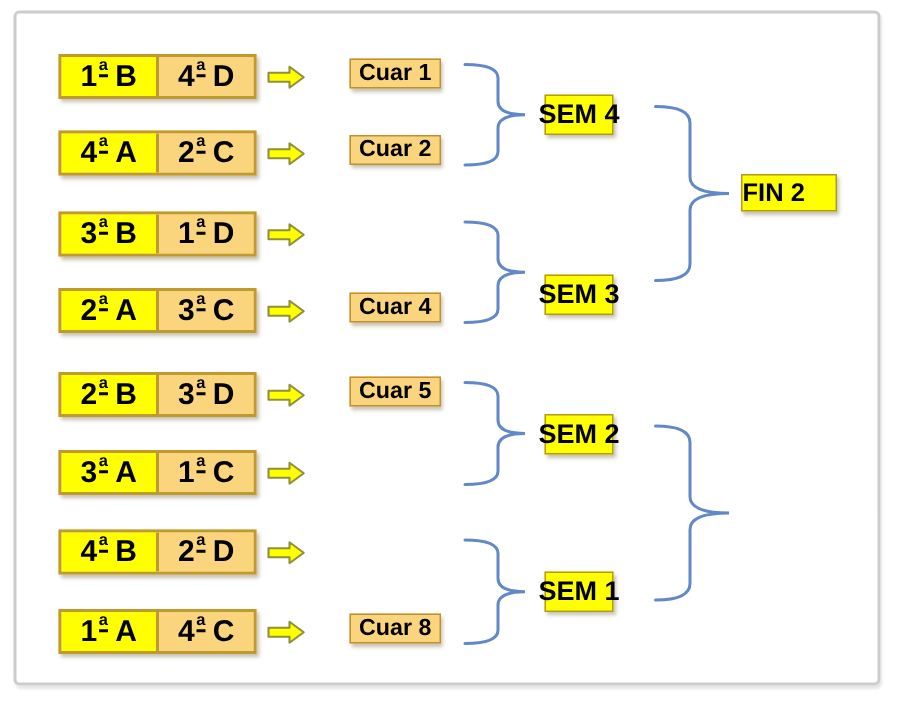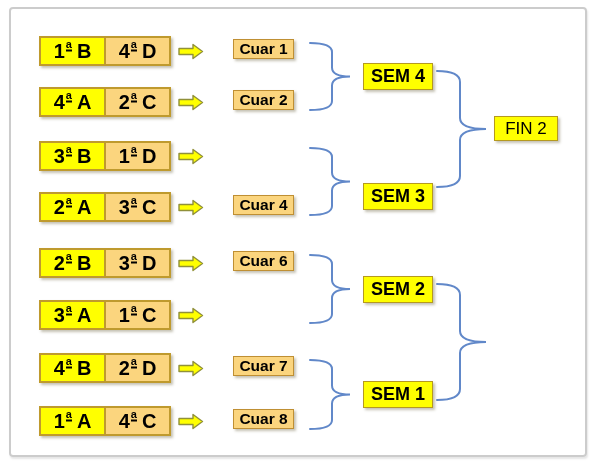--- a/index.html
+++ b/index.html
@@ -20,26 +20,26 @@
   .ord{display:inline-block;font-size:0.55em;line-height:0.85;border-bottom:2px solid #000;
        transform:translateY(-0.5em);margin-left:1px;font-weight:bold;}
   .team{margin-left:5px;}
 
   .arrow{position:absolute;left:178px;top:7px;}
   .arrow polygon{fill:#ffff00;stroke:#90903a;stroke-width:1.4;stroke-linejoin:round;}
 
   .cuar{position:absolute;left:233px;top:3px;width:61px;height:20px;box-sizing:border-box;
         background:#fbd57e;border:1.5px solid #bf8f33;display:flex;align-items:center;justify-content:center;
         font-weight:bold;font-size:15.5px;white-space:nowrap;box-shadow:1.5px 2px 2.5px rgba(90,80,40,0.35);}
-  .sem{position:absolute;left:363px;width:70px;height:27px;box-sizing:border-box;
+  .sem{position:absolute;left:363px;width:46px;height:27px;box-sizing:border-box;
        background:#ffff00;border:1.5px solid #b5991f;display:flex;align-items:center;justify-content:center;
        font-weight:bold;font-size:18px;white-space:nowrap;box-shadow:1.5px 2px 2.5px rgba(90,80,40,0.35);}
   .fin{position:absolute;left:494px;width:64px;height:25px;box-sizing:border-box;
-       background:#ffff00;border:1.5px solid #b5991f;display:flex;align-items:center;justify-content:center;
-       font-weight:normal;font-size:17px;white-space:nowrap;box-shadow:1.5px 2px 2.5px rgba(90,80,40,0.35);}
+       background:#ffff00;border:1.5px solid #b5991f;display:flex;align-items:center;
+       font-weight:bold;font-size:17px;white-space:nowrap;box-shadow:1.5px 2px 2.5px rgba(90,80,40,0.35);}
 </style>
 </head>
 <body>
 
 <div class="canvas">
   <div class="frame"></div>
 
   <svg class="connectors" viewBox="0 0 600 467" width="600" height="467">
     <path class="brace" d="M310,43 Q332,43 332,52 L332,67.5 Q332,76.5 350,76.5 Q332,76.5 332,85.5 L332,101 Q332,110 310,110"></path>
     <path class="brace" d="M310,148 Q332,148 332,157 L332,172.5 Q332,181.5 350,181.5 Q332,181.5 332,190.5 L332,206 Q332,215 310,215"></path>
@@ -140,21 +140,21 @@
       <div class="cell away">
           <span>3</span>
           <sup class="ord">a</sup>
           <span class="team">D</span>
         </div>
     </div>
     <svg class="arrow" viewBox="0 0 26 17" width="26" height="17">
         <polygon points="1,5.5 15,5.5 15,1.5 24.5,8.5 15,15.5 15,11.5 1,11.5"></polygon>
       </svg>
     <div class="cuar">
-        <span>Cuar 6</span>
+        <span>Cuar 5</span>
       </div>
   </div>
 
   <div class="row" style="top:300px">
     <div class="pair">
       <div class="cell home">
           <span>3</span>
           <sup class="ord">a</sup>
           <span class="team">A</span>
         </div>
@@ -178,23 +178,20 @@
         </div>
       <div class="cell away">
           <span>2</span>
           <sup class="ord">a</sup>
           <span class="team">D</span>
         </div>
     </div>
     <svg class="arrow" viewBox="0 0 26 17" width="26" height="17">
         <polygon points="1,5.5 15,5.5 15,1.5 24.5,8.5 15,15.5 15,11.5 1,11.5"></polygon>
       </svg>
-    <div class="cuar">
-        <span>Cuar 7</span>
-      </div>
   </div>
 
   <div class="row" style="top:406px">
     <div class="pair">
       <div class="cell home">
           <span>1</span>
           <sup class="ord">a</sup>
           <span class="team">A</span>
         </div>
       <div class="cell away">

